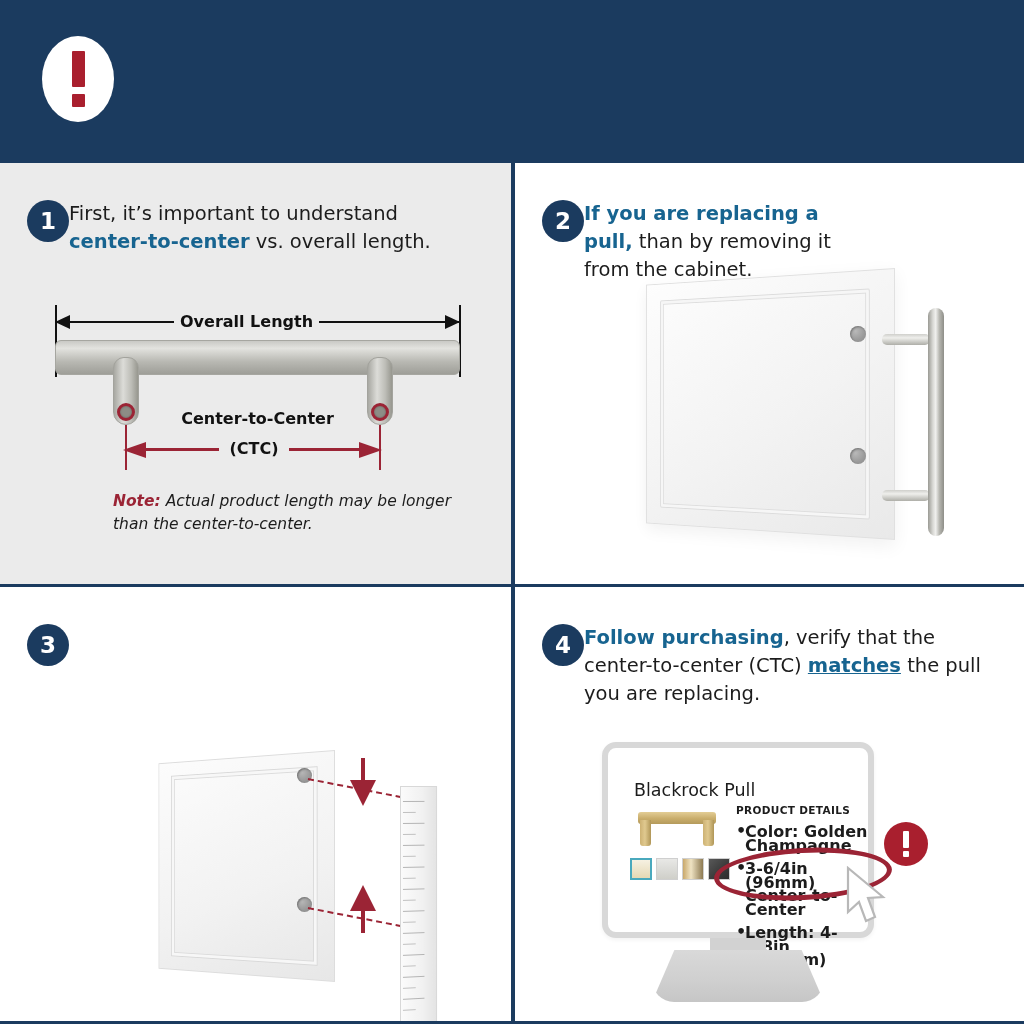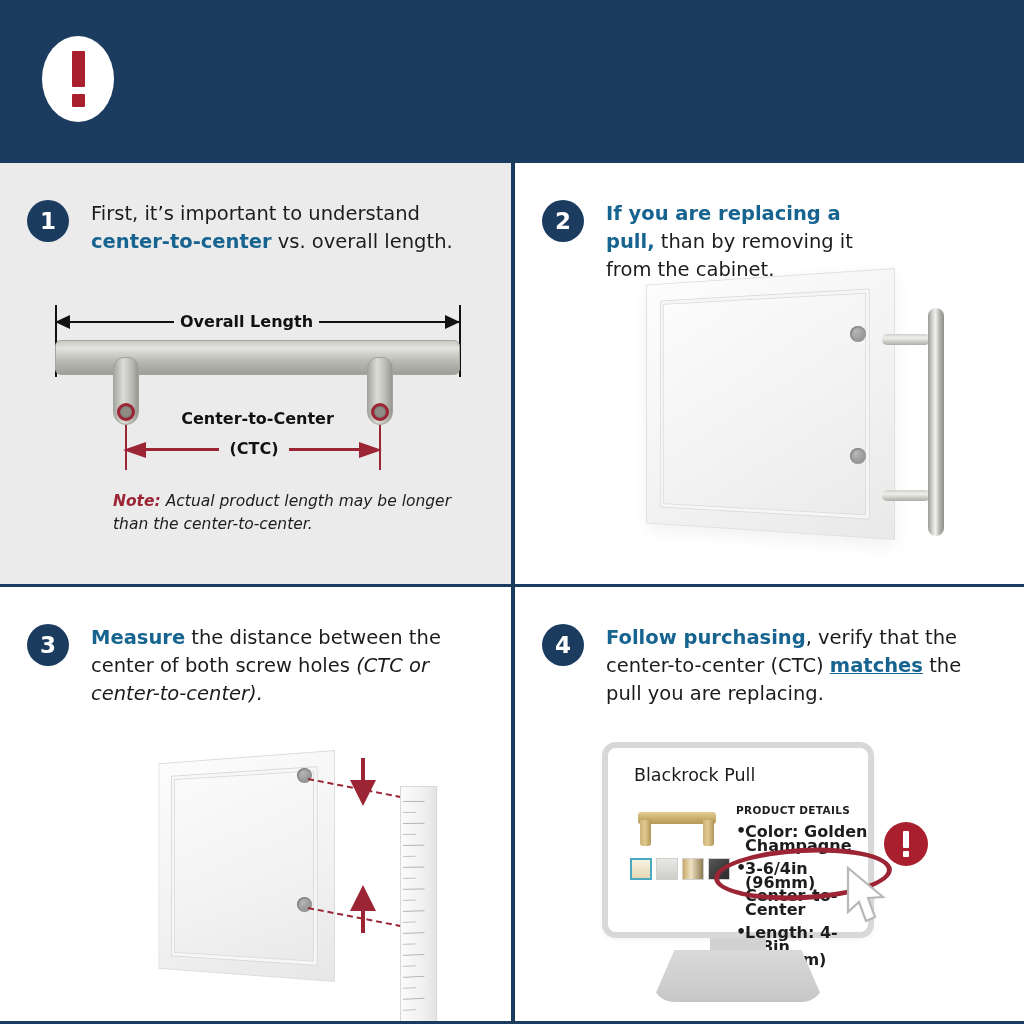--- a/index.html
+++ b/index.html
@@ -68,21 +68,21 @@
   .step-head { position: absolute; display: flex; align-items: flex-start; }
   .step-num {
     flex: 0 0 auto;
     width: 42px; height: 42px; border-radius: 50%;
     background: #1b3b5f; color: #ffffff;
     font-size: 23px; font-weight: 700;
     display: flex; align-items: center; justify-content: center;
     font-family: "DejaVu Sans", sans-serif;
   }
   .step-copy {
-    margin-left: 22px;
+    margin-left: 0;
     font-size: 19.5px; line-height: 28px; color: #1c1c1c;
     font-family: "DejaVu Sans", sans-serif;
   }
   .step-copy .acc { color: #176490; font-weight: 700; }
   .step-copy .acc-u { color: #176490; font-weight: 700; text-decoration: underline; }
   .step-copy .ital { font-style: italic; }
 
   #step1-head { left: 27px; top: 200px; width: 430px; }
   #step2-head { left: 542px; top: 200px; width: 330px; }
   #step3-head { left: 27px; top: 624px; width: 430px; }
@@ -239,21 +239,21 @@
     background: #d2d2d2;
   }
   #monitor-base {
     position: absolute; left: 50px; top: 208px; width: 172px; height: 52px;
     background: linear-gradient(180deg,#d9d9d9 0%,#cfcfcf 60%,#c6c6c6 100%);
     border-radius: 6px 6px 22px 22px;
     clip-path: polygon(13% 0%, 87% 0%, 100% 100%, 0% 100%);
   }
 
   #prod-title {
-    position: absolute; left: 26px; top: 17px;
+    position: absolute; left: 26px; top: 32px;
     font-size: 17.5px; font-weight: 400; color: #1c1c1c;
     font-family: "DejaVu Sans", sans-serif;
   }
   #prod-hero {
     position: absolute; left: 22px; top: 58px; width: 94px; height: 46px;
   }
   #prod-hero .hero-bar {
     position: absolute; left: 8px; top: 6px; width: 78px; height: 12px;
     background: linear-gradient(180deg,#e3cd95 0%,#c9ad6b 55%,#b49a5c 100%);
     border-radius: 3px;
@@ -384,21 +384,20 @@
   <div class="screw-hole" id="hole2-top"></div>
   <div class="screw-hole" id="hole2-bot"></div>
   <div id="pull2">
     <div class="p2-post t"></div>
     <div class="p2-post b"></div>
     <div class="p2-bar"></div>
   </div>
 
   <div class="step-head" id="step3-head">
     <div class="step-num">3</div>
-    <div class="step-copy"><span class="acc">Measure</span><span> the distance between the center of both screw holes </span><span class="ital">(CTC or center-to-center).</span></div>
   </div>
 
   <div id="door3">
     <div id="door3-inner"></div>
   </div>
   <div class="hole3" id="hole3-top"></div>
   <div class="hole3" id="hole3-bot"></div>
   <div class="dash-line" id="dash-top"></div>
   <div class="dash-line" id="dash-bot"></div>
   <div class="arrow-v" id="arr-down">

